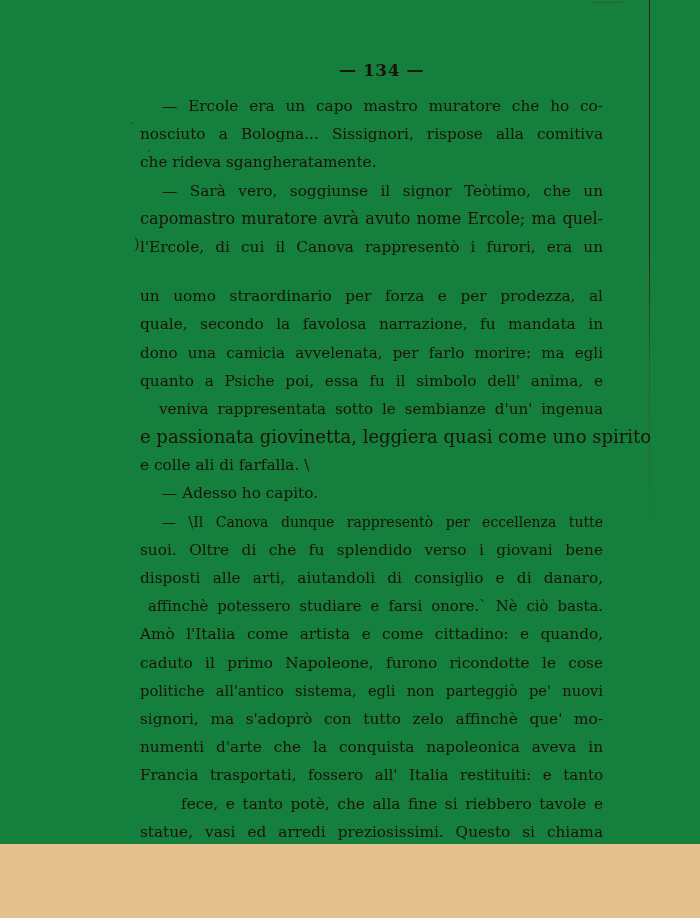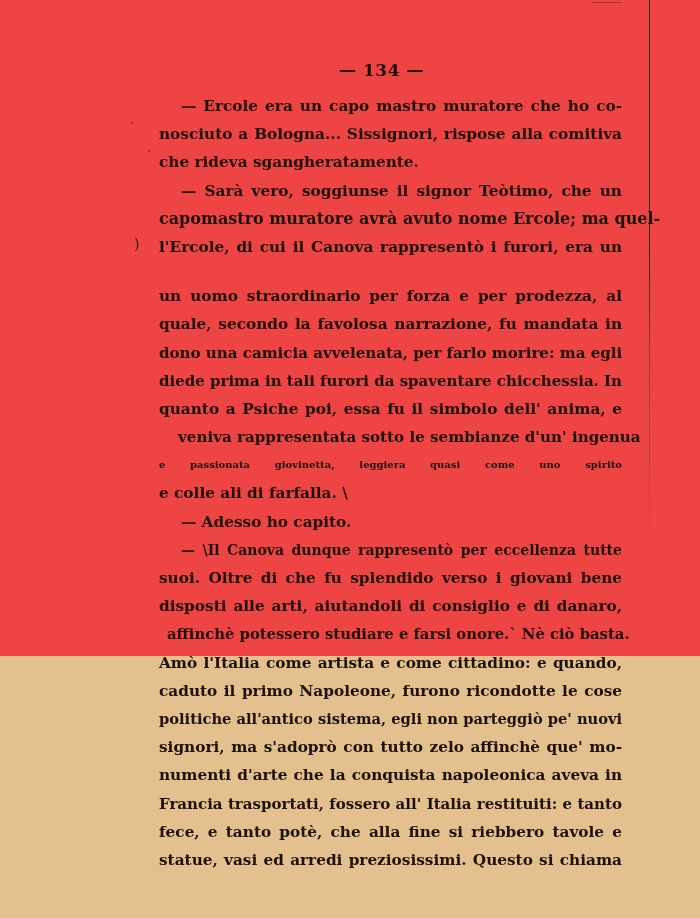--- a/index.html
+++ b/index.html
@@ -11,22 +11,22 @@
     height: 918px;
     background: #e3c08e;
     position: relative;
     overflow: hidden;
     font-family: "DejaVu Serif", serif;
     color: #1c120a;
   }
   .page {
     position: absolute;
     left: 0; top: 0;
-    width: 700px; height: 656px;
-    background: #ef4444;
+    width: 700px; height: 844px;
+    background: #15803d;
   }
   .edge-line {
     position: absolute;
     left: 649px;
     top: 0;
     width: 1px;
     height: 560px;
     background: linear-gradient(to bottom, #3a2210 0%, #3a2210 45%, rgba(90,60,30,0.6) 65%, rgba(120,80,40,0.0) 100%);
   }
   .edge-mark {
@@ -44,23 +44,23 @@
     left: 150px;
     width: 463px;
     text-align: center;
     font-weight: bold;
     font-size: 17px;
     letter-spacing: 0.5px;
   }
   .text-block {
     position: absolute;
     top: 92px;
-    left: 159px;
+    left: 140px;
     width: 463px;
-    font-weight: bold;
+    font-weight: normal;
     font-size: 15.3px;
     line-height: 28.2px;
   }
   .line {
     display: block;
     white-space: nowrap;
     text-align: justify;
     text-align-last: justify;
     height: 28.2px;
   }
@@ -101,32 +101,31 @@
   <div class="text-block" id="text-block">
       <span class="line indent" style="display: block;">— Ercole era un capo mastro muratore che ho co-</span>
       <span class="line" style="display: block;">nosciuto a Bologna... Sissignori, rispose alla comitiva</span>
       <span class="line last" style="display: block;">che rideva sgangheratamente.</span>
       <span class="line indent" style="display: block;">— Sarà vero, soggiunse il signor Teòtimo, che un</span>
       <span class="line" style="display: block; font-size: 16px;">capomastro muratore avrà avuto nome Ercole; ma quel-</span>
       <span class="line" style="display: block;">l'Ercole, di cui il Canova rappresentò i furori, era un</span>
       <span class="line" style="display: block; margin-top: 21px;">un uomo straordinario per forza e per prodezza, al</span>
       <span class="line" style="display: block;">quale, secondo la favolosa narrazione, fu mandata in</span>
       <span class="line" style="display: block; font-size: 15.07px;">dono una camicia avvelenata, per farlo morire: ma egli</span>
-      <span class="line" style="display: block; font-size: 15.01px;">diede prima in tali furori da spaventare chicchessia. In</span>
       <span class="line" style="display: block;">quanto a Psiche poi, essa fu il simbolo dell' anima, e</span>
       <span class="line" style="display: block; font-size: 15.14px; margin-left: 19px;">veniva rappresentata sotto le sembianze d'un' ingenua</span>
-      <span class="line" style="display: block; font-size: 10px;">e passionata giovinetta, leggiera quasi come uno spirito</span>
+      <span class="line" style="display: block; font-size: 18px;">e passionata giovinetta, leggiera quasi come uno spirito</span>
       <span class="line last" style="display: block;">e colle ali di farfalla. \</span>
       <span class="line indent last" style="display: block;">— Adesso ho capito.</span>
       <span class="line indent" style="display: block; font-size: 14px;">— \Il Canova dunque rappresentò per eccellenza tutte</span>
       <span class="line" style="display: block;">suoi. Oltre di che fu splendido verso i giovani bene</span>
       <span class="line" style="display: block;">disposti alle arti, aiutandoli di consiglio e di danaro,</span>
       <span class="line" style="display: block; font-size: 14.82px; margin-left: 8px;">affinchè potessero studiare e farsi onore.` Nè ciò basta.</span>
       <span class="line" style="display: block;">Amò l'Italia come artista e come cittadino: e quando,</span>
       <span class="line" style="display: block;">caduto il primo Napoleone, furono ricondotte le cose</span>
       <span class="line" style="display: block; font-size: 14.67px;">politiche all'antico sistema, egli non parteggiò pe' nuovi</span>
       <span class="line" style="display: block;">signori, ma s'adoprò con tutto zelo affinchè que' mo-</span>
       <span class="line" style="display: block;">numenti d'arte che la conquista napoleonica aveva in</span>
       <span class="line" style="display: block; font-size: 15.04px;">Francia trasportati, fossero all' Italia restituiti: e tanto</span>
-      <span class="line" style="display: block;">fece, e tanto potè, che alla fine si riebbero tavole e</span>
+      <span class="line" style="display: block; margin-left: 41px;">fece, e tanto potè, che alla fine si riebbero tavole e</span>
       <span class="line" style="display: block;">statue, vasi ed arredi preziosissimi. Questo si chiama</span>
     </div>
 </div>
 
 </body></html>

